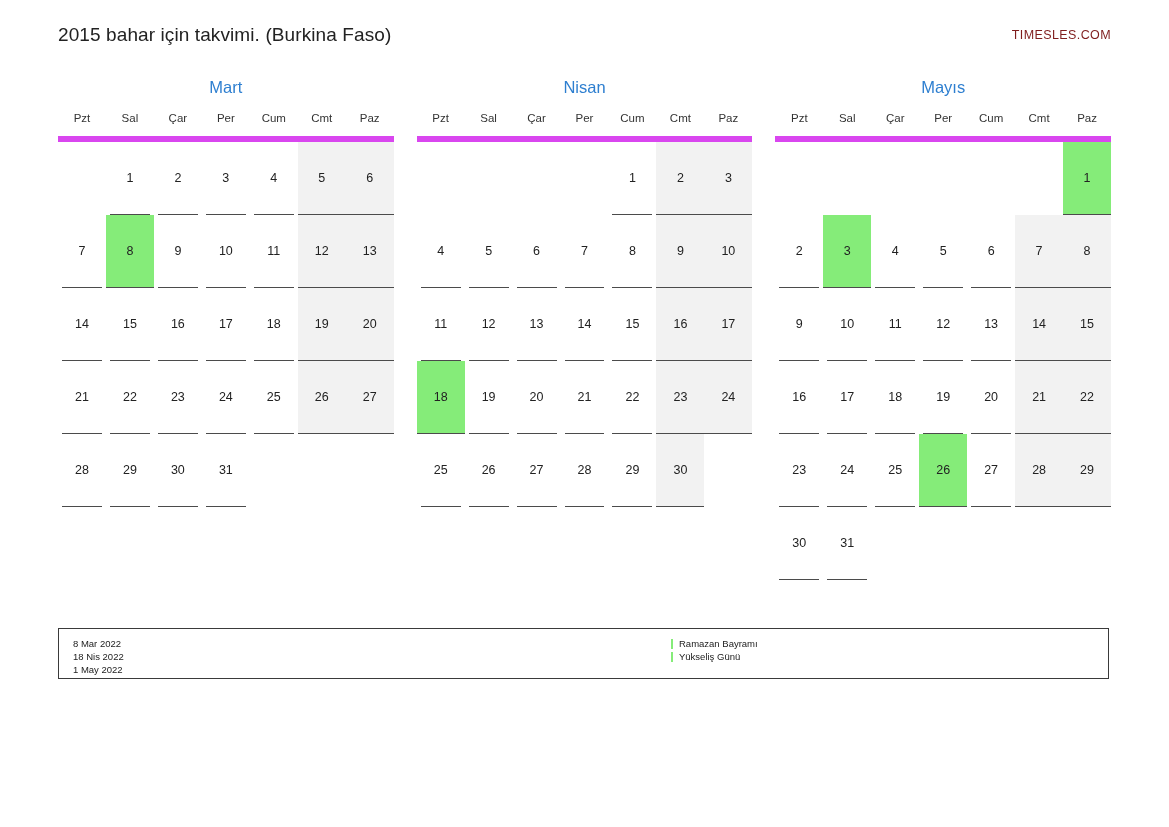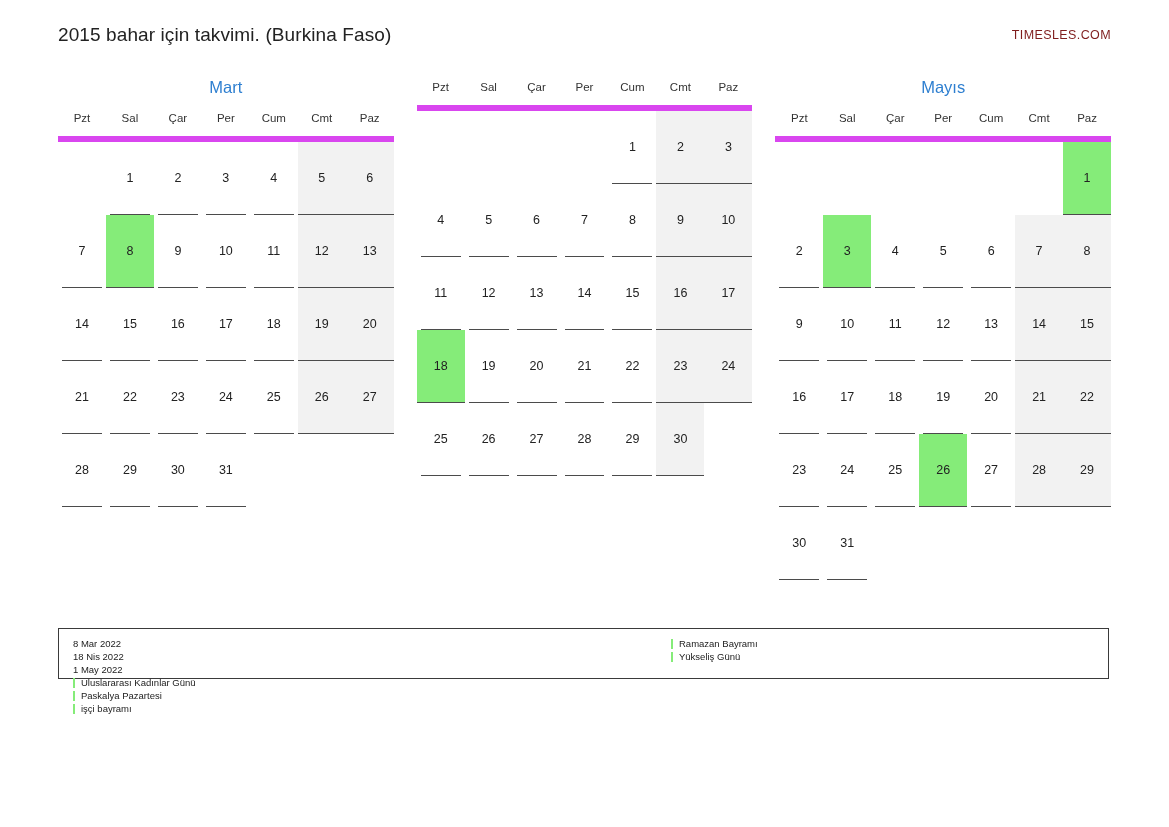--- a/index.html
+++ b/index.html
@@ -128,21 +128,20 @@
     box-sizing: border-box;
   }
   .legend-inner {
     display: flex;
     height: 100%;
     padding: 8px 14px 0 14px;
     box-sizing: border-box;
   }
   .legend-col {
     display: flex;
-    flex-direction: column;
   }
   .legend-col.left { width: 268px; }
   .legend-col.mid  { width: 330px; }
   .legend-col.right { width: 260px; }
   .legend-dates {
     font-size: 9.5px;
     line-height: 13px;
     color: #222222;
     white-space: nowrap;
   }
@@ -328,20 +327,21 @@
             </td>
             <td class="empty">
               <span class="cell"></span>
             </td>
           </tr>
         </tbody>
     </table>
   </div>
 
   <div class="month">
+    <div class="month-name">Nisan</div>
     <table class="cal">
       <thead>
         <tr>
           <th>Pzt</th>
           <th>Sal</th>
           <th>Çar</th>
           <th>Per</th>
           <th>Cum</th>
           <th>Cmt</th>
           <th>Paz</th>
@@ -650,25 +650,20 @@
 </div>
 
 <div class="legend">
   <div class="legend-inner">
     <div class="legend-col left">
       <div class="legend-dates">
           <div>8 Mar 2022</div>
           <div>18 Nis 2022</div>
           <div>1 May 2022</div>
         </div>
-      <div class="legend-names">
-          <div class="nm">Uluslararası Kadınlar Günü</div>
-          <div class="nm">Paskalya Pazartesi</div>
-          <div class="nm">işçi bayramı</div>
-        </div>
     </div>
     <div class="legend-col mid"></div>
     <div class="legend-col right">
       <div class="legend-names">
           <div class="nm">Ramazan Bayramı</div>
           <div class="nm">Yükseliş Günü</div>
         </div>
     </div>
   </div>
 </div>

